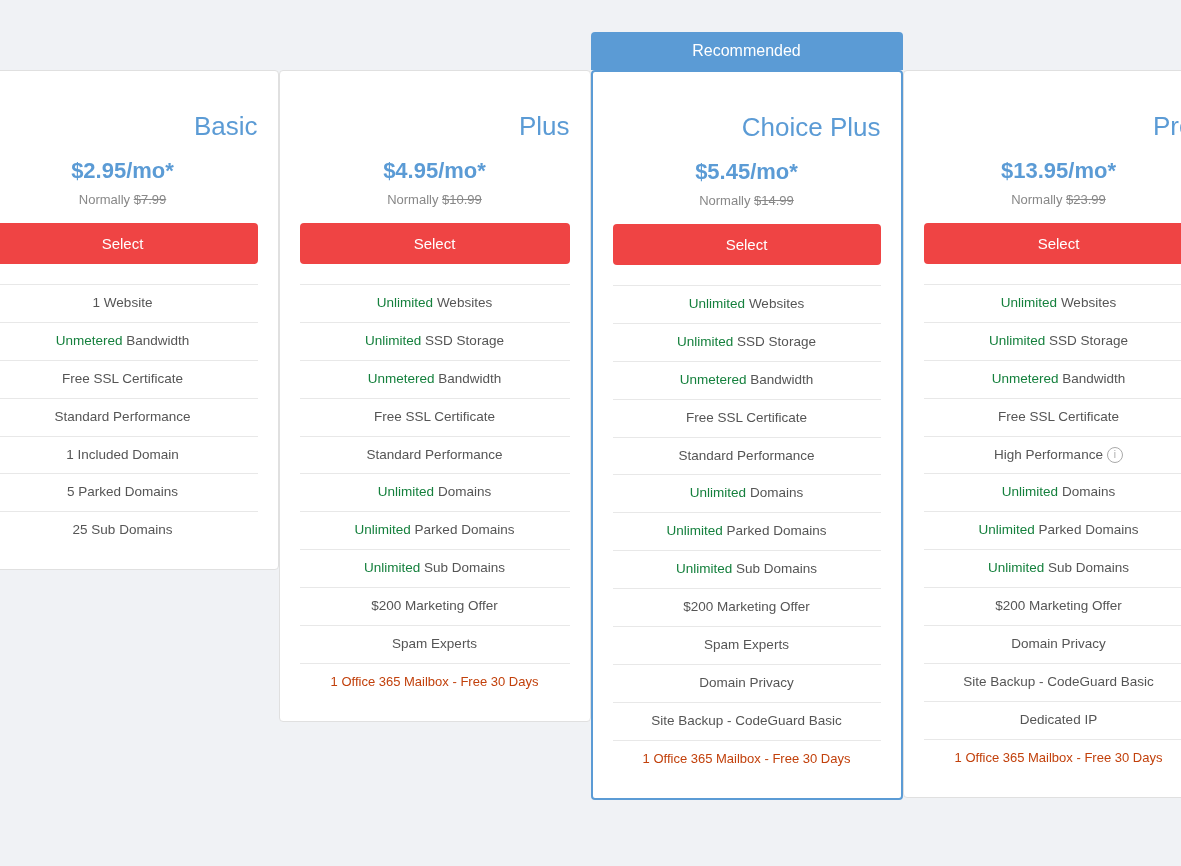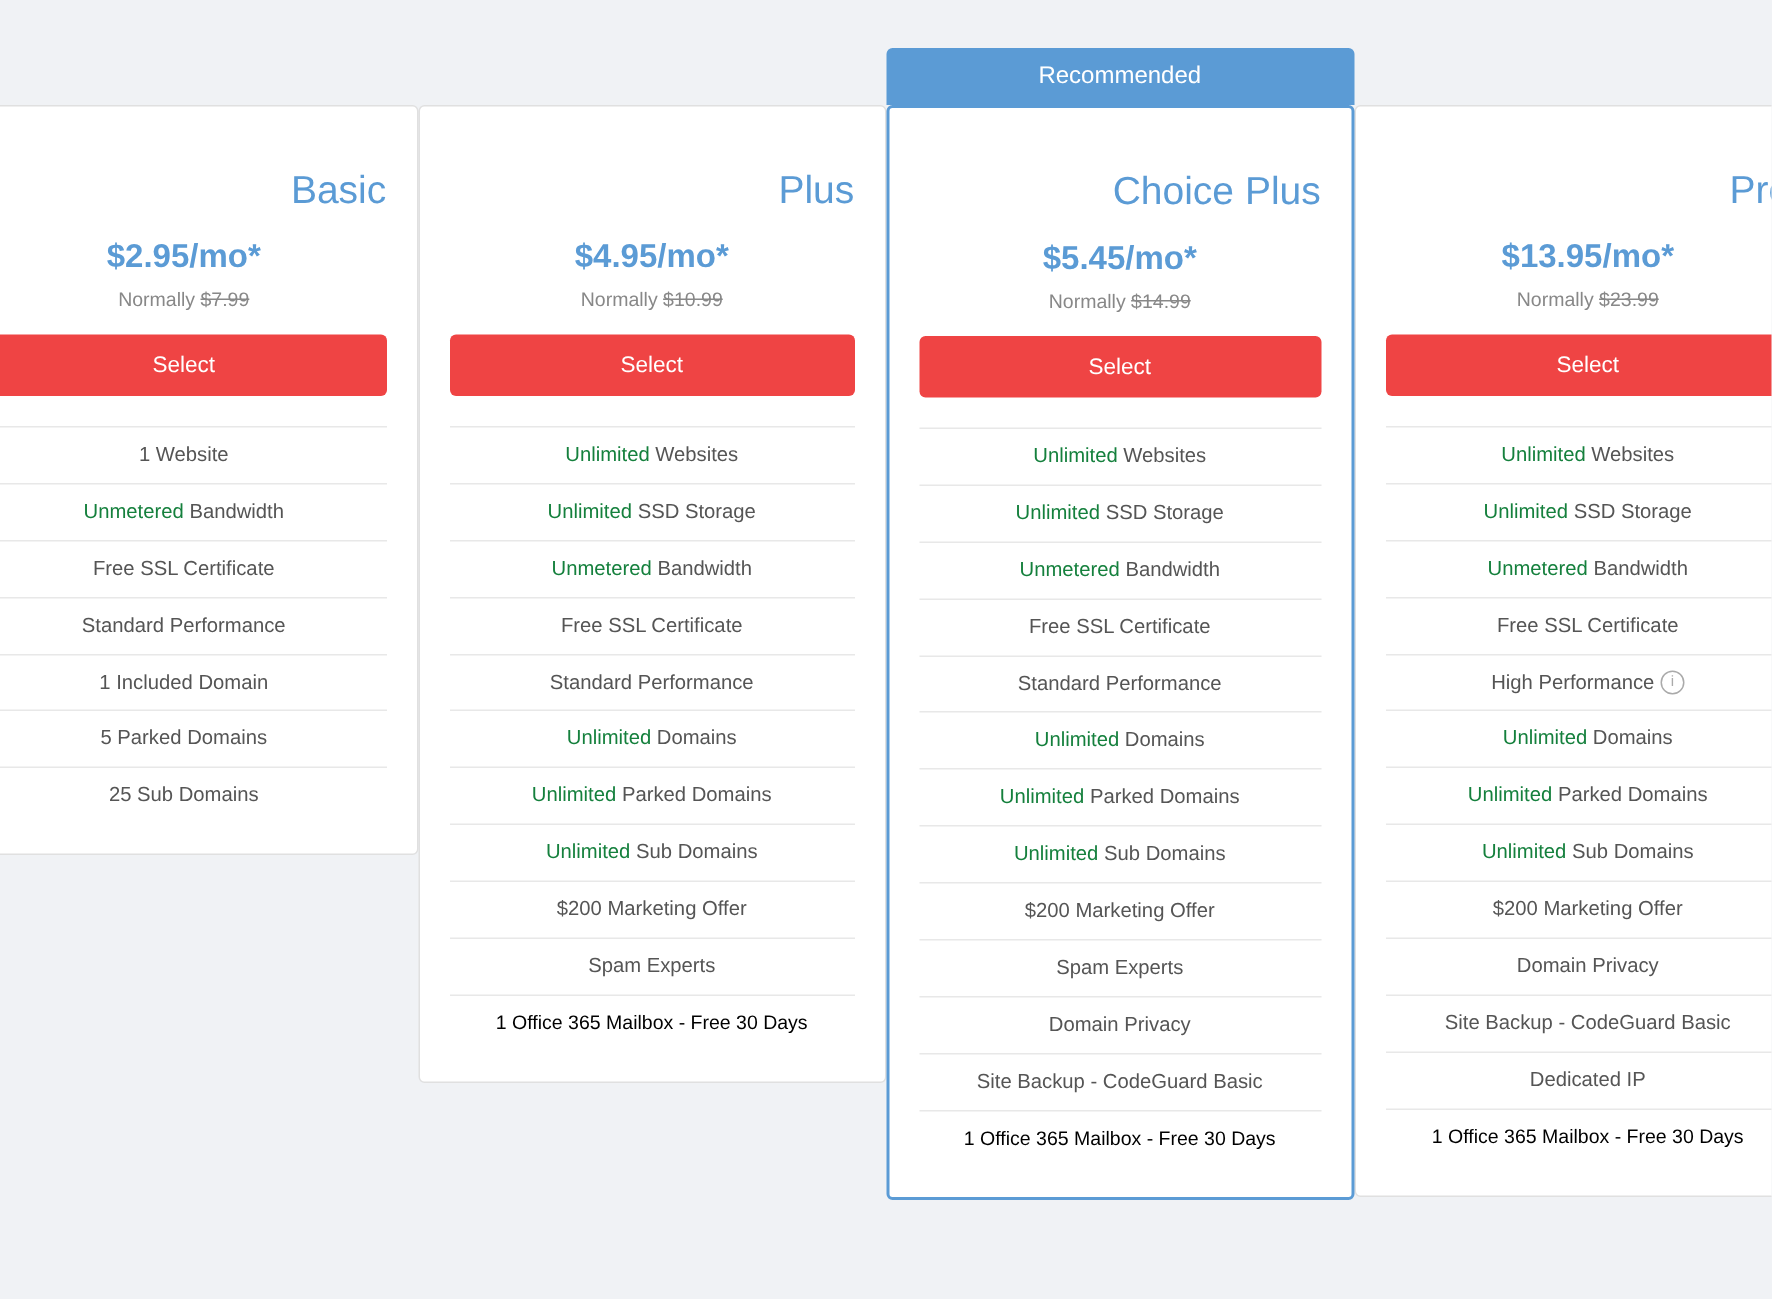--- a/index.html
+++ b/index.html
@@ -109,21 +109,21 @@
       border-radius: 50%;
       color: #aaa;
       font-size: 10px;
       line-height: 14px;
       text-align: center;
       vertical-align: middle;
       margin-left: 4px;
       cursor: pointer;
     }
     .feature-item .office-link {
-      color: #000000;
+      color: #c2410c;
       font-size: 13px;
     }
   </style>
 </head>
 <body>
 
 <div class="plans-container" style="padding-top: 50px;">
 <div class="plan-card">
       <div class="plan-name">Basic</div>
       <div class="plan-price">$2.95/mo*</div>

